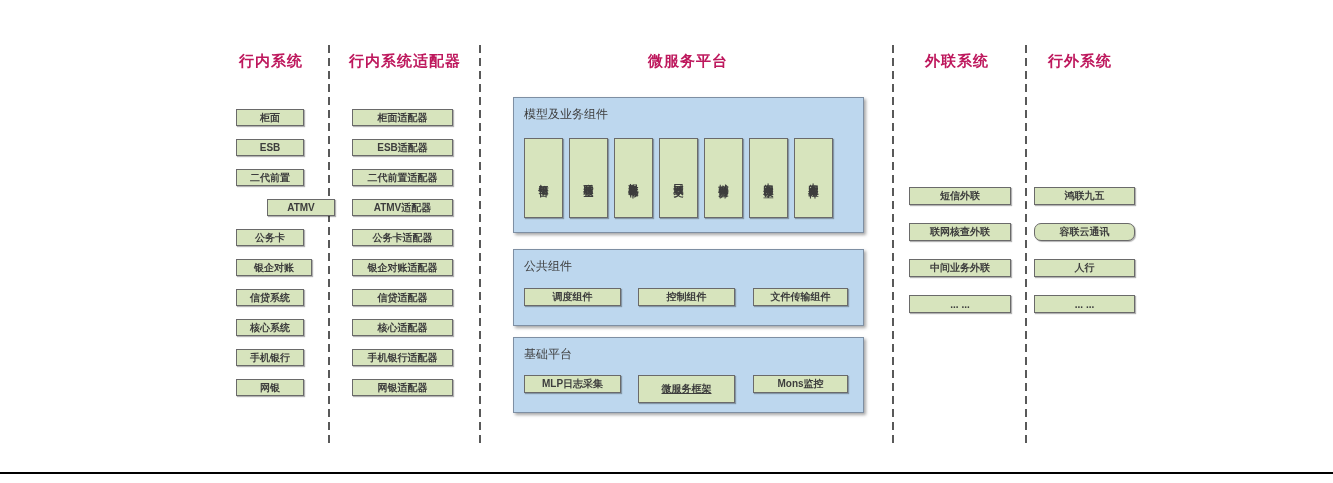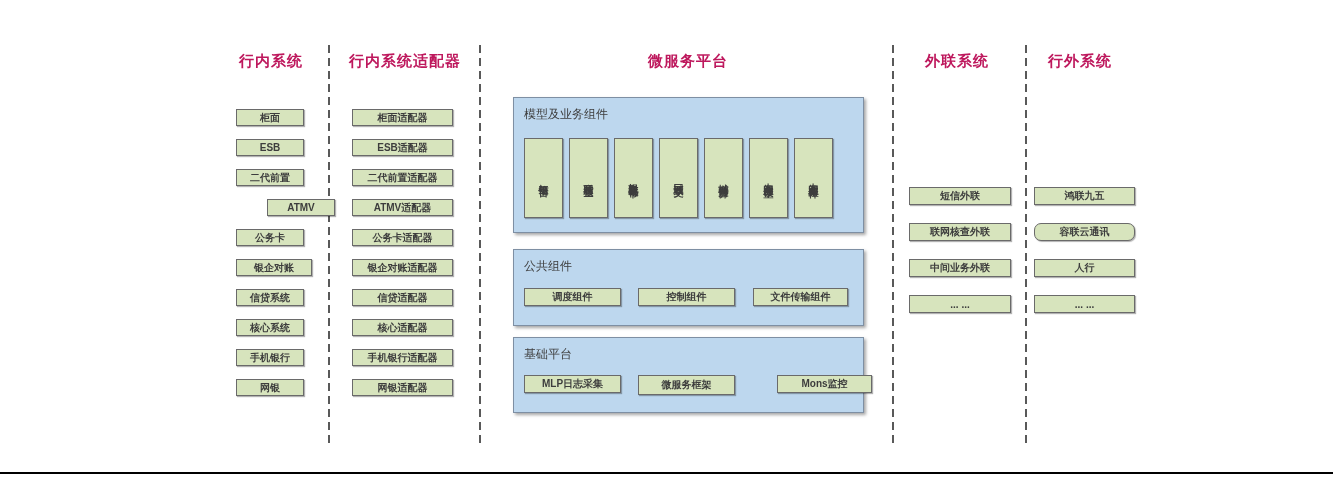--- a/index.html
+++ b/index.html
@@ -79,22 +79,22 @@
     <div class="gbox vbox" style="left:100px;top:40px;width:39px;height:80px;">银联及银行卡</div>
     <div class="gbox vbox" style="left:145px;top:40px;width:39px;height:80px;">同城票交</div>
     <div class="gbox vbox" style="left:190px;top:40px;width:39px;height:80px;">城商行清算</div>
     <div class="gbox vbox" style="left:235px;top:40px;width:39px;height:80px;">中间业务模型</div>
     <div class="gbox vbox" style="left:280px;top:40px;width:39px;height:80px;">中间业务组件</div>
   </div>
 
   <div class="bluebox" style="left:513px;top:337px;width:351px;height:76px;">
     <div class="group-label">基础平台</div>
     <div class="gbox" style="left:10px;top:37px;width:97px;height:18px;">MLP日志采集</div>
-    <div class="gbox" style="left:124px;top:37px;width:97px;height:20px;">微服务框架</div>
-    <div class="gbox" style="left:239px;top:37px;width:95px;height:18px;margin-left:24px;">Mons监控</div>
+    <div class="gbox" style="left:124px;top:37px;width:97px;height:28px;text-decoration:underline;">微服务框架</div>
+    <div class="gbox" style="left:239px;top:37px;width:95px;height:18px;">Mons监控</div>
   </div>
 
   <div class="gbox" style="left:909px;top:187px;width:102px;height:18px;">短信外联</div>
   <div class="gbox" style="left:909px;top:223px;width:102px;height:18px;">联网核查外联</div>
   <div class="gbox" style="left:909px;top:259px;width:102px;height:18px;">中间业务外联</div>
   <div class="gbox" style="left:909px;top:295px;width:102px;height:18px;">... ...</div>
 
   <div class="gbox" style="left:1034px;top:187px;width:101px;height:18px;">鸿联九五</div>
   <div class="gbox" style="left:1034px;top:223px;width:101px;height:18px;border-radius:7px;">容联云通讯</div>
   <div class="gbox" style="left:1034px;top:259px;width:101px;height:18px;">人行</div>

